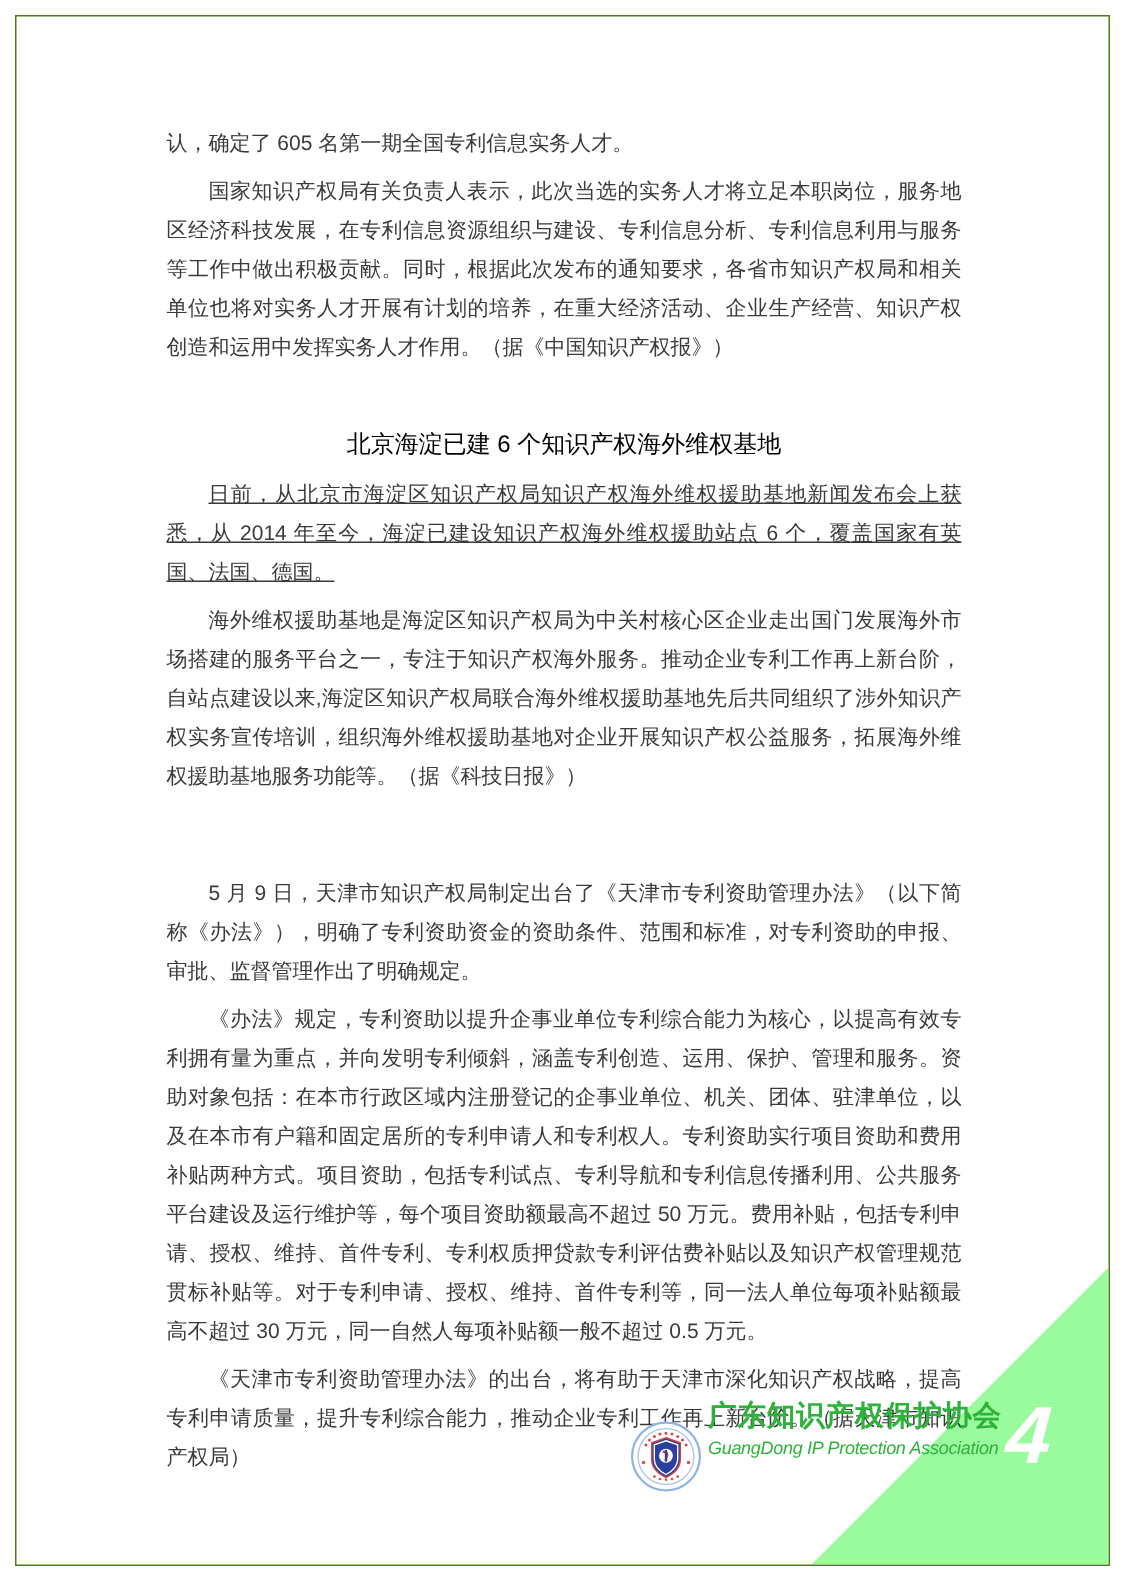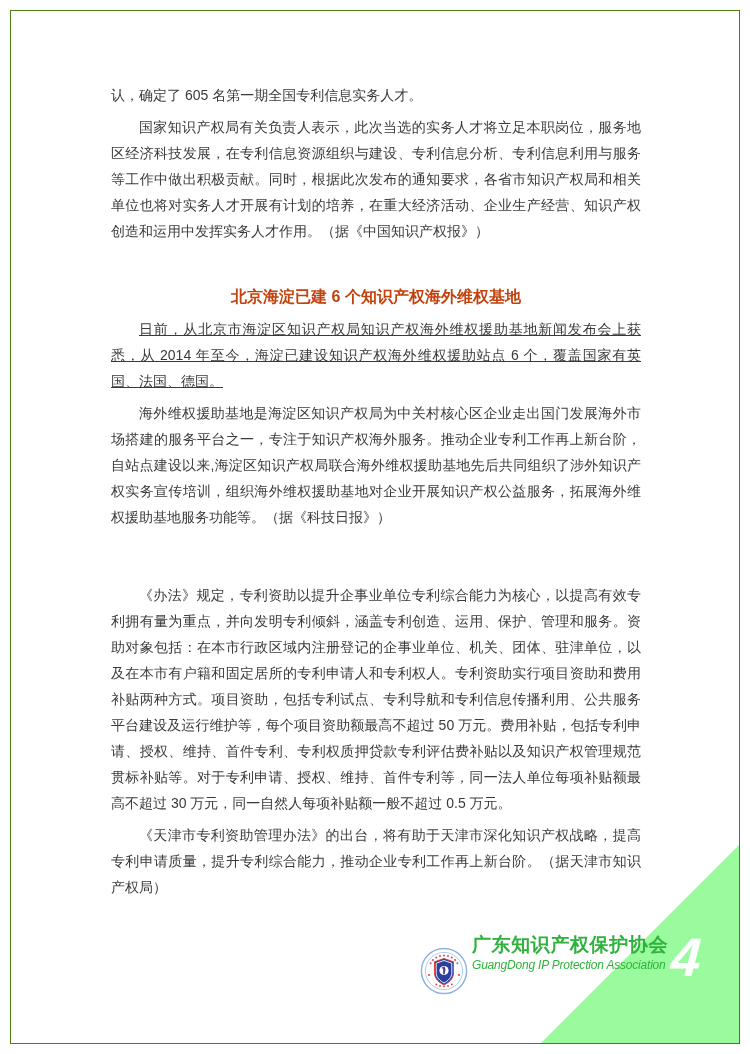--- a/index.html
+++ b/index.html
@@ -28,23 +28,23 @@
   .para {
     text-indent: 2em;
     text-align: justify;
     margin-top: 6px;
   }
   .para.no-indent { text-indent: 0; margin-top: 0; }
   .article-1 { margin-top: 40px; }
   .article-2 { margin-top: 52px; }
   .article-title {
     text-align: center;
-    font-weight: bold;
+    font-weight: normal;
     font-size: 16px;
-    color: #c2410c;
+    color: #000000;
     line-height: 26px;
   }
   .article-title + .para { margin-top: 6px; text-decoration: underline; }
 
   
   .corner-ribbon {
     position: absolute;
     right: 0; bottom: 0;
     width: 198px; height: 198px;
     background: #99fb9e;
@@ -106,20 +106,21 @@
     <p class="para no-indent">认，确定了 605 名第一期全国专利信息实务人才。</p>
     <p class="para">国家知识产权局有关负责人表示，此次当选的实务人才将立足本职岗位，服务地区经济科技发展，在专利信息资源组织与建设、专利信息分析、专利信息利用与服务等工作中做出积极贡献。同时，根据此次发布的通知要求，各省市知识产权局和相关单位也将对实务人才开展有计划的培养，在重大经济活动、企业生产经营、知识产权创造和运用中发挥实务人才作用。（据《中国知识产权报》）</p>
 
     <div class="article article-1">
       <h2 class="article-title">北京海淀已建 6 个知识产权海外维权基地</h2>
       <p class="para">日前，从北京市海淀区知识产权局知识产权海外维权援助基地新闻发布会上获悉，从 2014 年至今，海淀已建设知识产权海外维权援助站点 6 个，覆盖国家有英国、法国、德国。</p>
       <p class="para">海外维权援助基地是海淀区知识产权局为中关村核心区企业走出国门发展海外市场搭建的服务平台之一，专注于知识产权海外服务。推动企业专利工作再上新台阶，自站点建设以来,海淀区知识产权局联合海外维权援助基地先后共同组织了涉外知识产权实务宣传培训，组织海外维权援助基地对企业开展知识产权公益服务，拓展海外维权援助基地服务功能等。（据《科技日报》）</p>
     </div>
 
     <div class="article article-2">
+      <p class="para">5 月 9 日，天津市知识产权局制定出台了《天津市专利资助管理办法》（以下简称《办法》），明确了专利资助资金的资助条件、范围和标准，对专利资助的申报、审批、监督管理作出了明确规定。</p>
       <p class="para">《办法》规定，专利资助以提升企事业单位专利综合能力为核心，以提高有效专利拥有量为重点，并向发明专利倾斜，涵盖专利创造、运用、保护、管理和服务。资助对象包括：在本市行政区域内注册登记的企事业单位、机关、团体、驻津单位，以及在本市有户籍和固定居所的专利申请人和专利权人。专利资助实行项目资助和费用补贴两种方式。项目资助，包括专利试点、专利导航和专利信息传播利用、公共服务平台建设及运行维护等，每个项目资助额最高不超过 50 万元。费用补贴，包括专利申请、授权、维持、首件专利、专利权质押贷款专利评估费补贴以及知识产权管理规范贯标补贴等。对于专利申请、授权、维持、首件专利等，同一法人单位每项补贴额最高不超过 30 万元，同一自然人每项补贴额一般不超过 0.5 万元。</p>
       <p class="para">《天津市专利资助管理办法》的出台，将有助于天津市深化知识产权战略，提高专利申请质量，提升专利综合能力，推动企业专利工作再上新台阶。（据天津市知识产权局）</p>
     </div>
 
   </div>
 
   <div class="corner-ribbon"></div>
 
   <div class="footer">
 

